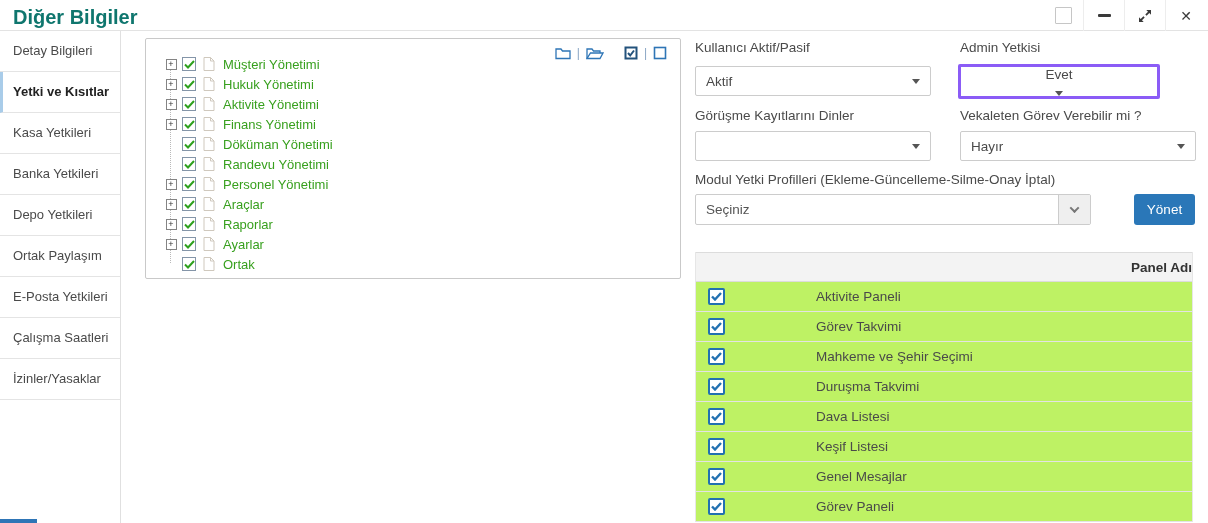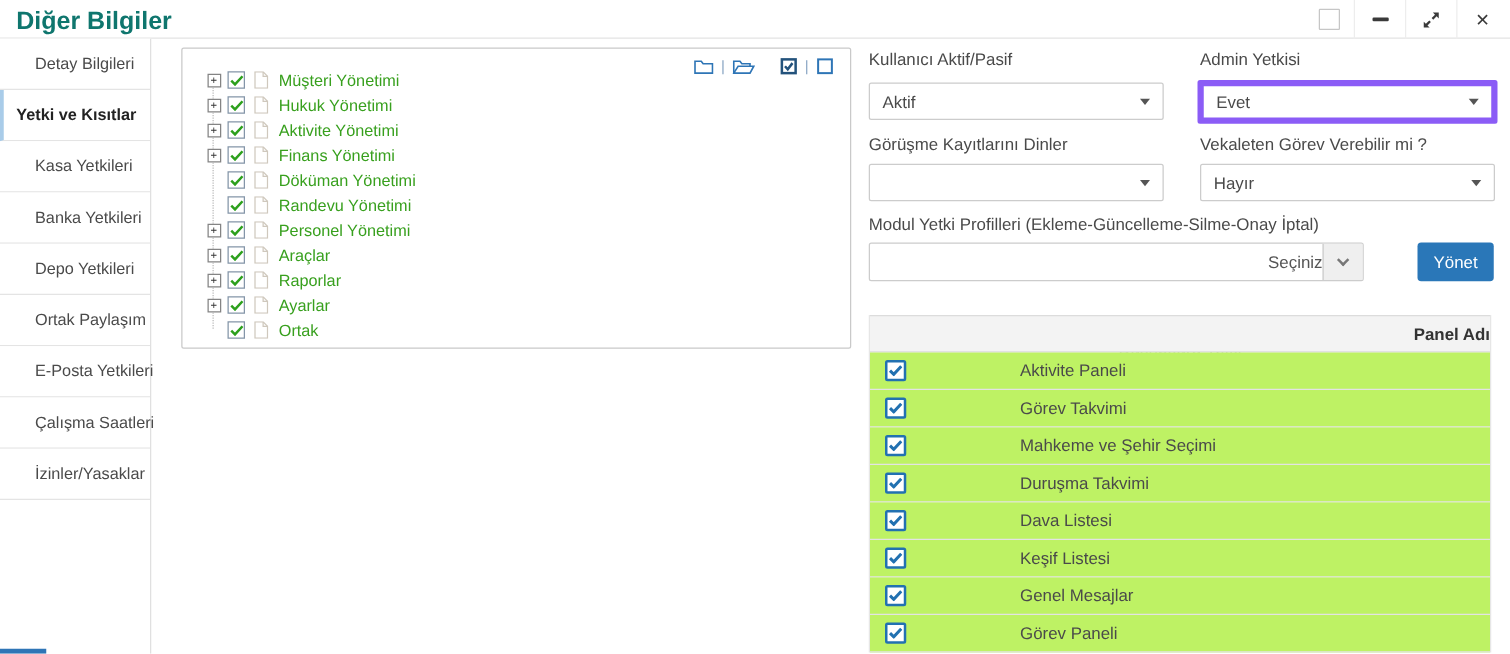--- a/index.html
+++ b/index.html
@@ -15,47 +15,47 @@
   .title  { position:absolute; left:13px; top:6px; font-size:20px; font-weight:bold; color:#0f766e; }
   .win-controls { position:absolute; right:2px; top:0; height:31px; display:flex; align-items:center; }
   .win-btn { width:40px; height:31px; display:flex; align-items:center; justify-content:center; cursor:pointer; }
   .win-sep { width:1px; height:31px; background:#ededed; }
   .box-icon { width:17px; height:17px; border:1px solid #c6c6c6; background:#fff; border-radius:1px; }
   .min-icon { width:13px; height:3px; background:#3a3a3a; border-radius:1px; }
   .x-icon { font-size:14px; font-weight:bold; color:#3a3a3a; line-height:1; }
 
   
   .sidebar { position:absolute; left:0; top:31px; width:121px; height:492px; border-right:1px solid #e0e0e0; background:#fff; }
-  .tab { height:41px; line-height:40px; padding-left:28px; border-bottom:1px solid #e4e4e4; font-size:13px; color:#4a4a4a; white-space:nowrap; cursor:pointer; background:#fff; }
+  .tab { height:41px; line-height:40px; padding-left:13px; border-bottom:1px solid #e4e4e4; font-size:13px; color:#4a4a4a; white-space:nowrap; cursor:pointer; background:#fff; }
   .tab.active { font-weight:bold; color:#222; border-left:3px solid #a9cce9; padding-left:10px; }
 
   
   .tree-panel { position:absolute; left:145px; top:38px; width:536px; height:241px; border:1px solid #c9c9c9; border-radius:2px; background:#fff; }
   .tree-toolbar { position:absolute; top:7px; right:13px; display:flex; align-items:center; gap:6px; }
   .tsep { color:#8aa6c4; font-size:12px; }
   .tree-list { position:absolute; left:14px; top:15px; }
   .tree-vline { position:absolute; left:24px; top:24px; height:200px; border-left:1px dotted #b9b9b9; }
   .trow { position:relative; height:20px; display:flex; align-items:center; cursor:default; }
   .tslot { width:22px; display:flex; align-items:center; justify-content:center; }
   .texp { width:11px; height:11px; border:1px solid #848484; background:#fff; font-size:9px; line-height:9px; text-align:center; color:#333; cursor:pointer; }
   .tstub { width:11px; height:1px; }
   .tcheck { width:14px; height:14px; border:1px solid #8495a8; background:#fff; display:flex; align-items:center; justify-content:center; margin-right:7px; cursor:pointer; }
   .tpage { margin-right:8px; display:flex; cursor:default; }
   .tlabel { font-size:13px; color:#38a01e; white-space:nowrap; cursor:pointer;text-align:center; }
 
   
   .flabel { position:absolute; font-size:13.5px; color:#4a4a4a; white-space:nowrap; }
   .fsel { position:absolute; height:30px; width:236px; border:1px solid #ccc; border-radius:2px; background:#fff;
           display:flex; align-items:center; justify-content:space-between; padding:0 10px; cursor:pointer; }
-  .fsel.focused { border:5px solid #8b5cf6; height:35px; width:240px; }
+  .fsel.focused { border:3px solid #8b5cf6; height:35px; width:202px;flex-direction:column; }
   .fval { font-size:13.5px; color:#4a4a4a; }
   .caret { width:0; height:0; border-left:4px solid transparent; border-right:4px solid transparent; border-top:5px solid #555; }
 
   .profile-select { position:absolute; left:695px; top:194px; width:396px; height:31px; border:1px solid #ccc; border-radius:2px;
-                    background:#fff; display:flex; align-items:center; justify-content:flex-end; cursor:pointer; }
+                    background:#fff; display:flex; align-items:center; justify-content:space-between; cursor:pointer; }
   .ph { padding-left:10px; color:#555; }
   .chev-box { width:32px; height:29px; background:#efefef; border-left:1px solid #ccc; display:flex; align-items:center; justify-content:center; cursor:pointer; }
   .chev { width:7px; height:7px; border-right:2px solid #777; border-bottom:2px solid #777; transform:rotate(45deg) translate(-1px,-1px); }
   .btn-yonet { position:absolute; left:1134px; top:194px; width:61px; height:31px; background:#2a77b8; border-radius:3px;
                color:#fff; font-size:13.5px; display:flex; align-items:center; justify-content:center; cursor:pointer; }
 
   
   .dash-title { position:absolute; left:695px; top:231px; width:498px; text-align:center; color:#9b9b9b; font-size:13.5px;margin-top:40px; }
   .dtable { position:absolute; left:695px; top:252px; width:498px; border-left:1px solid #e6e6e6; border-right:1px solid #e6e6e6; }
   .dhead { height:30px; background:#f3f3f3; border-top:1px solid #dcdcdc; border-bottom:1px solid #dcdcdc;

